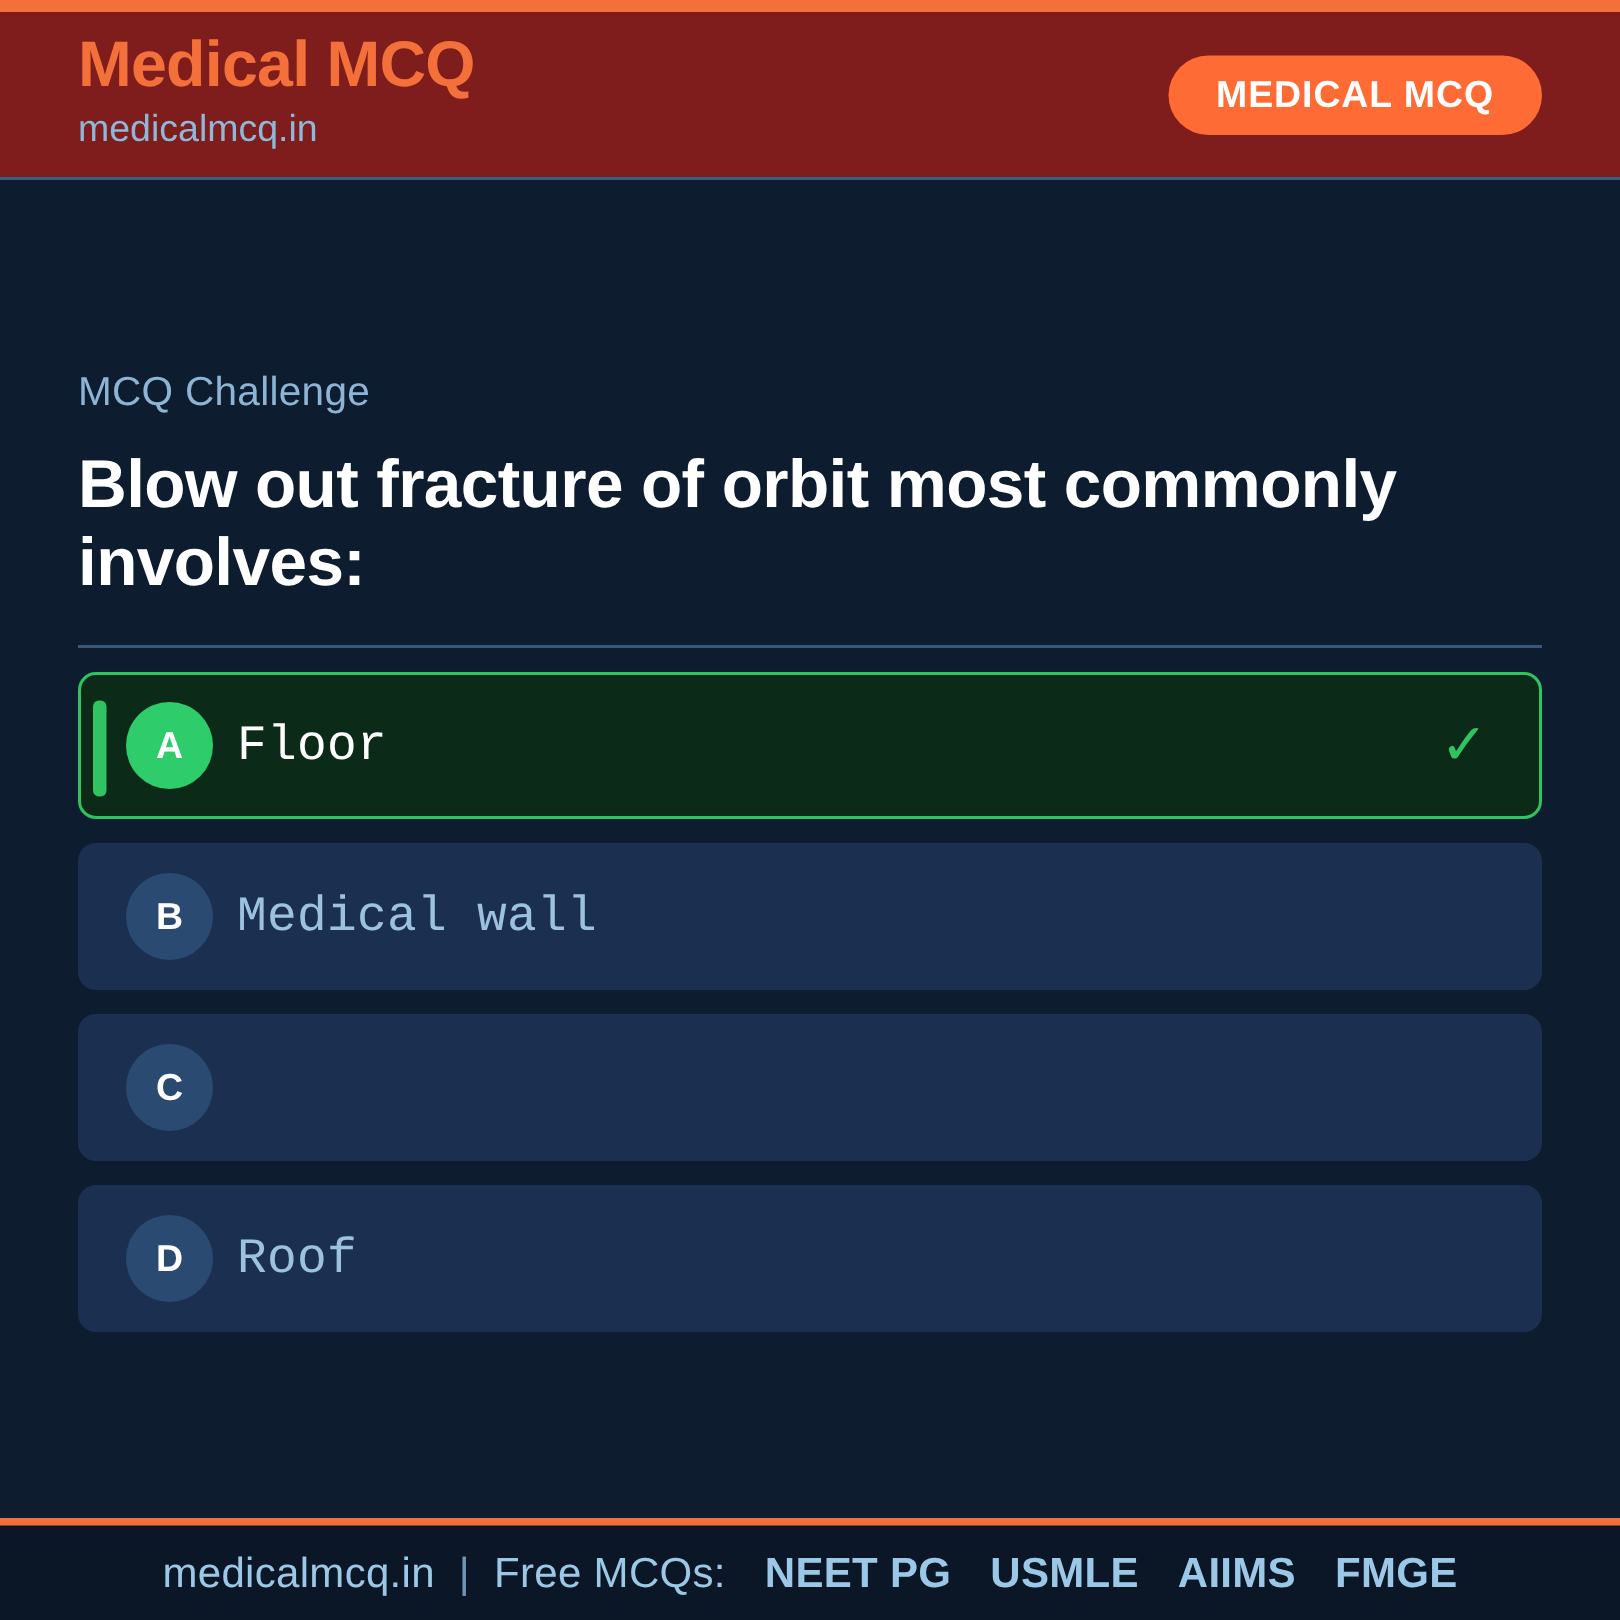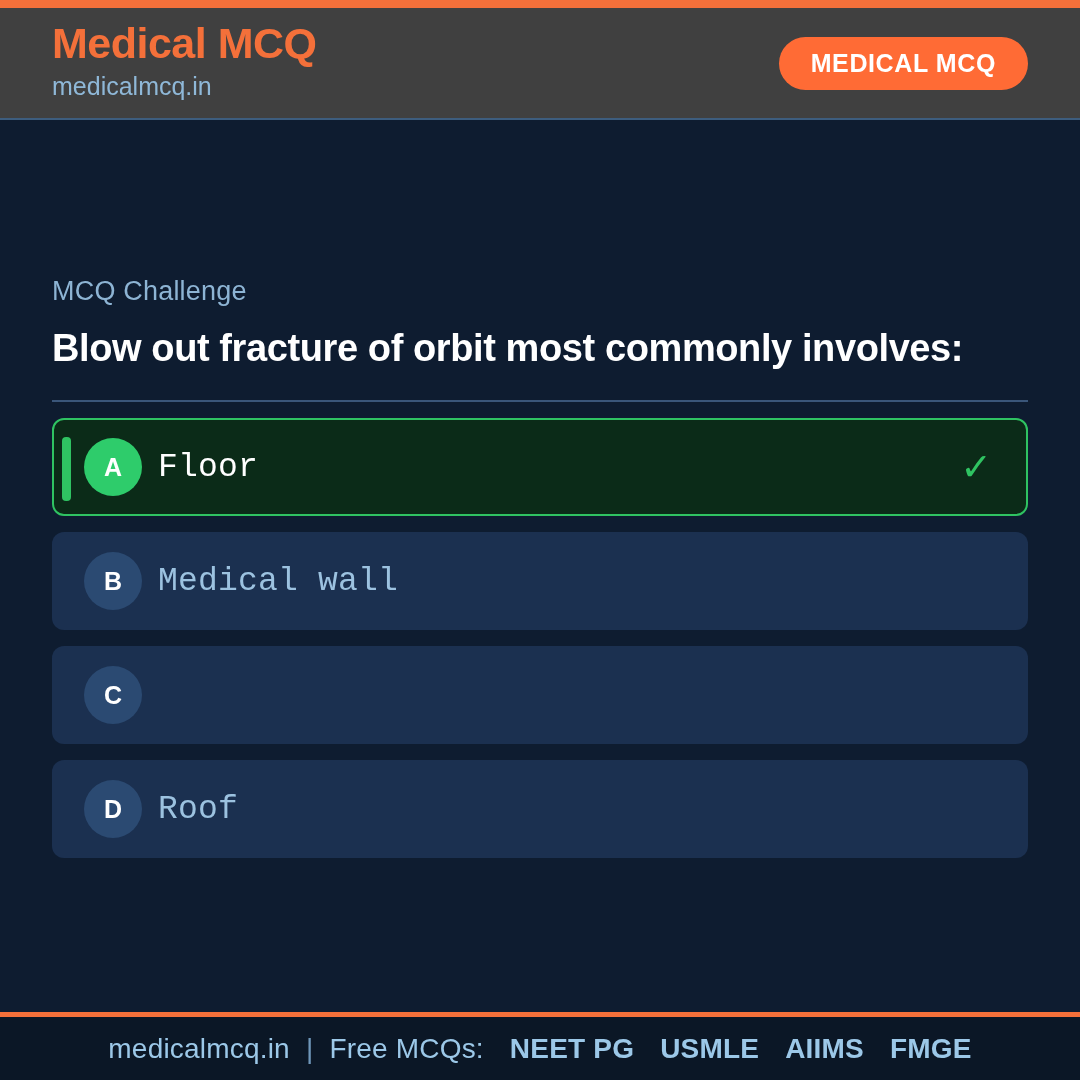--- a/index.html
+++ b/index.html
@@ -24,21 +24,21 @@
     height: 8px;
     background: #f4703a;
   }
 
   
   .header {
     position: absolute;
     top: 8px; left: 0;
     width: 1080px;
     height: 112px;
-    background: #404040;
+    background: #7f1d1d;
     border-bottom: 2px solid #3d5d7e;
     padding: 0 52px;
     display: flex;
     align-items: center;
     justify-content: space-between;
   }
 
   .brand-block { display: flex; flex-direction: column; justify-content: center; }
 
   .brand-title {
@@ -80,21 +80,21 @@
   }
 
   .eyebrow {
     font-size: 27px;
     color: #8db4d4;
     margin-bottom: 20px;
     letter-spacing: 0.2px;
   }
 
   .question {
-    font-size: 38px;
+    font-size: 45px;
     font-weight: bold;
     color: #ffffff;
     line-height: 1.15;
     letter-spacing: -0.4px;
     max-width: 920px;
   }
 
   .divider {
     height: 2px;
     background: #3a567a;

